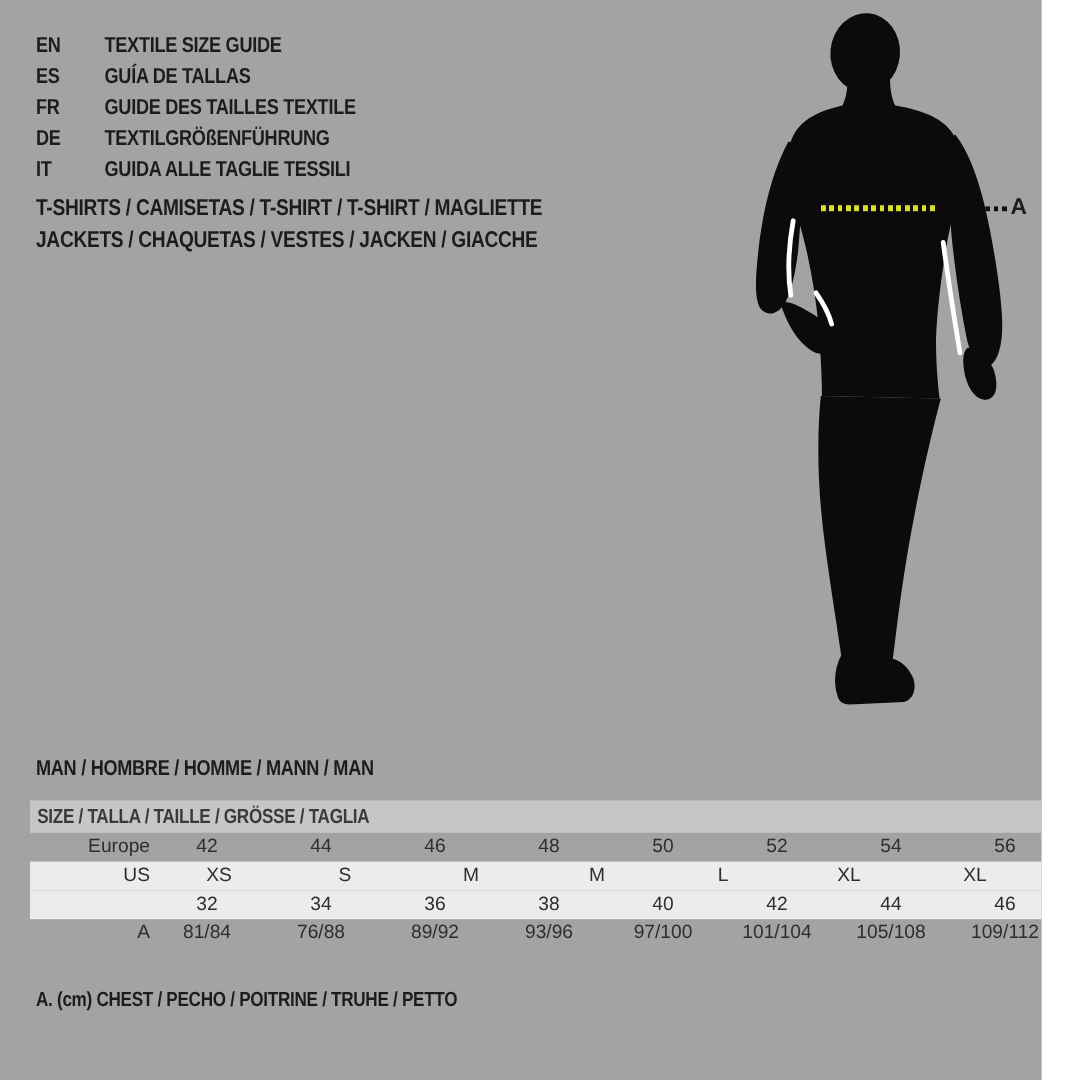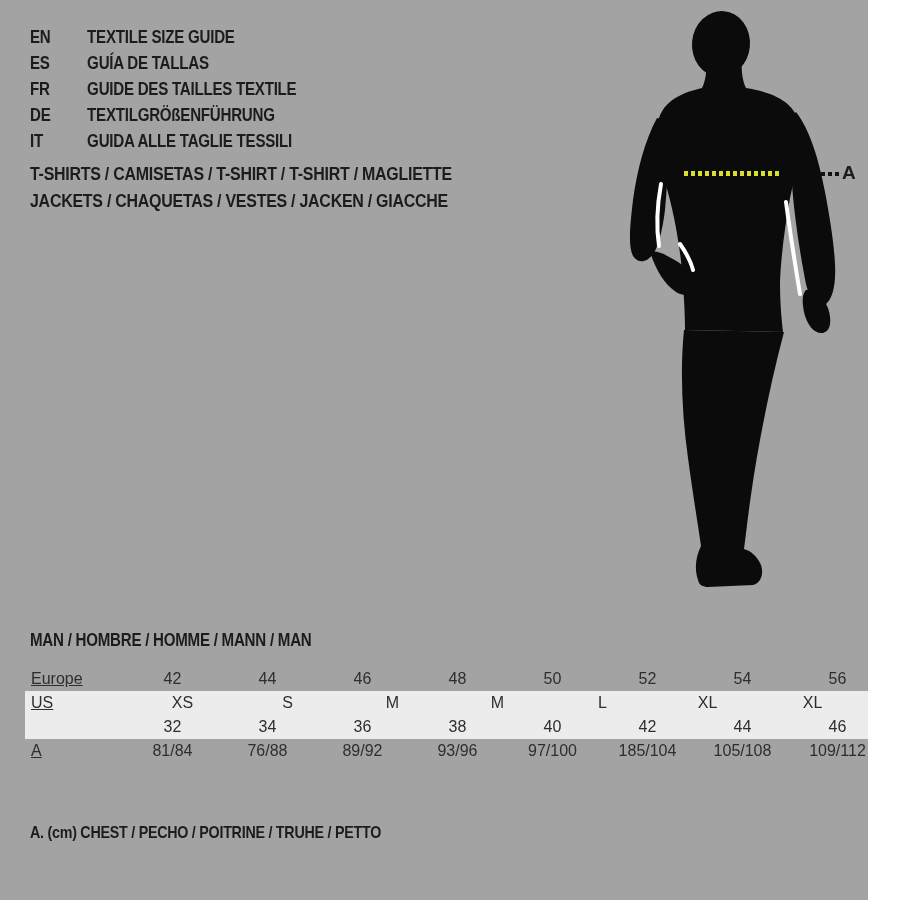--- a/index.html
+++ b/index.html
@@ -42,21 +42,21 @@
     padding-left: 6px;
     font-weight: bold; font-size: 17px; color: #3a3a3a;
     letter-spacing: -0.3px;
   }
   .trow {
     display: grid;
     grid-template-columns: 100px repeat(8, 95px);
     height: 24px; line-height: 24px;
     color: #2e2e2e;
   }
-  .trow .tlabel { text-align: left; padding-left: 6px; text-decoration: underline; }
+  .trow .tlabel { text-align: right; padding-left: 6px; }
   .trow .tcell { text-align: center; }
 
   
   .footnote { position: absolute; left: 30px; top: 823px; font-size: 17px; font-weight: bold; letter-spacing: -0.3px; }
 </style>
 </head>
 <body>
 
 <div class="canvas">
 
@@ -91,20 +91,23 @@
       </g>
     </svg>
     <div class="measure-dots" id="measureDots" style="background: repeating-linear-gradient(90deg, rgb(217, 223, 43) 0px, rgb(217, 223, 43) 4px, transparent 4px, transparent 7px);"></div>
     <div class="measure-dashes" id="measureDashes" style="background: repeating-linear-gradient(90deg, rgb(17, 17, 17) 0px, rgb(17, 17, 17) 4px, transparent 4px, transparent 7px);"></div>
     <div class="measure-label">A</div>
   </div>
 
   <div class="section-title cx">MAN / HOMBRE / HOMME / MANN / MAN</div>
 
   <div class="size-table">
+    <div class="table-header" id="tableHeaderBar" style="background: rgb(198, 198, 198);">
+      <span class="cx" style="display:inline-block">SIZE / TALLA / TAILLE / GRÖSSE / TAGLIA</span>
+    </div>
     <div id="tableRows">
         <div class="trow">
           <span class="tlabel">Europe</span>
           <span class="tcell">42</span>
           <span class="tcell">44</span>
           <span class="tcell">46</span>
           <span class="tcell">48</span>
           <span class="tcell">50</span>
           <span class="tcell">52</span>
           <span class="tcell">54</span>
@@ -132,21 +135,21 @@
           <span class="tcell">44</span>
           <span class="tcell">46</span>
         </div>
         <div class="trow">
           <span class="tlabel">A</span>
           <span class="tcell">81/84</span>
           <span class="tcell">76/88</span>
           <span class="tcell">89/92</span>
           <span class="tcell">93/96</span>
           <span class="tcell">97/100</span>
-          <span class="tcell">185/104</span>
+          <span class="tcell">101/104</span>
           <span class="tcell">105/108</span>
           <span class="tcell">109/112</span>
         </div>
       </div>
   </div>
 
   <div class="footnote cx">A. (cm) CHEST / PECHO / POITRINE / TRUHE / PETTO</div>
 
 </div>
 

